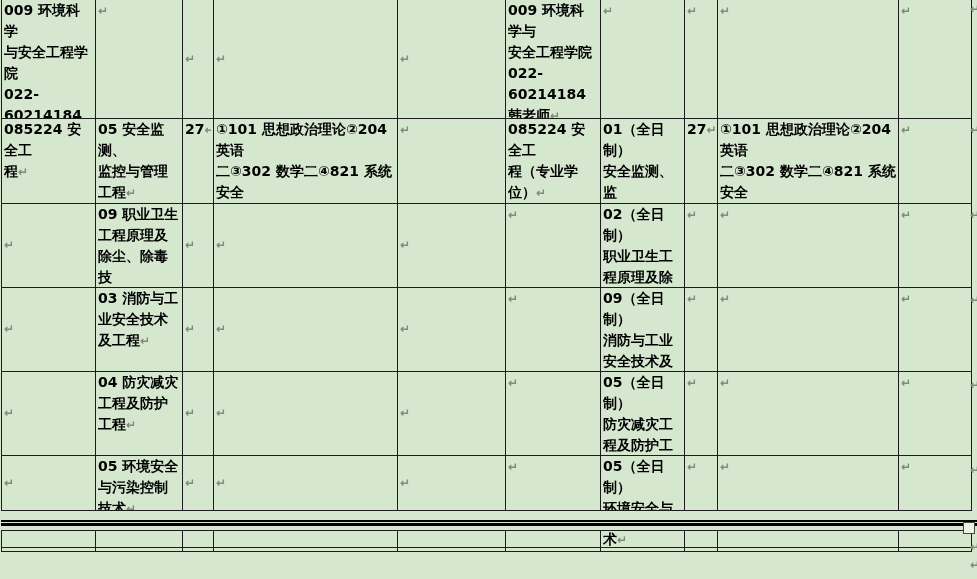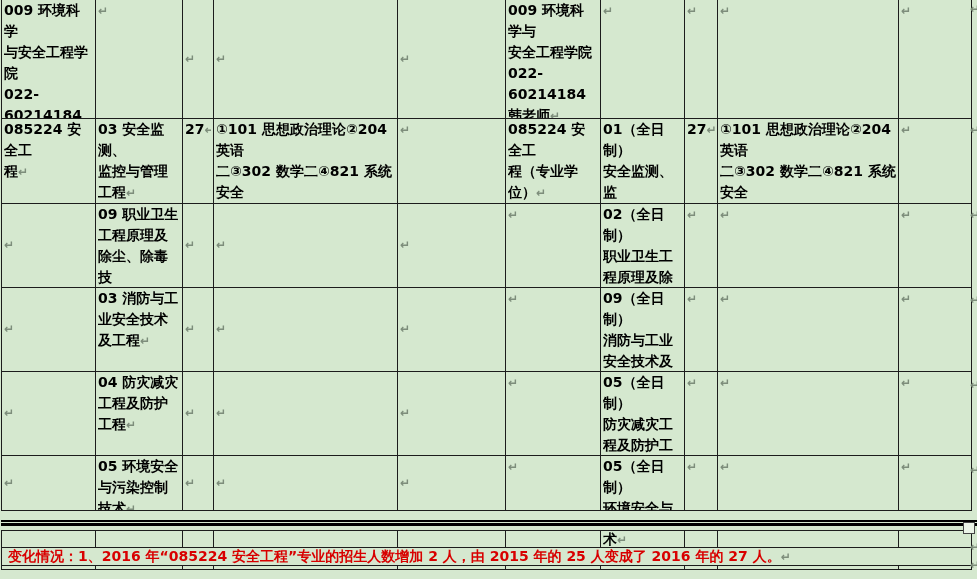--- a/index.html
+++ b/index.html
@@ -92,21 +92,21 @@
       <td>
             <div class="cb h118"><span class="pilcrow">↵</span></div>
           </td>
     </tr>
     <tr>
       <td>
             <div class="cb h84"><span class="text">085224 安全工
 程</span><span class="pilcrow">↵</span></div>
           </td>
       <td>
-            <div class="cb h84"><span class="text">03 安全监测、
+            <div class="cb h84"><span class="text">05 安全监测、
 监控与管理
 工程</span><span class="pilcrow">↵</span></div>
           </td>
       <td>
             <div class="cb h84"><span class="text">27</span><span class="pilcrow">↵</span></div>
           </td>
       <td>
             <div class="cb h84"><span class="text">①101 思想政治理论②204 英语
 二③302 数学二④821 系统安全
 工程</span></div>
@@ -363,25 +363,20 @@
             <div class="cb h16"></div>
           </td>
       <td>
             <div class="cb h16"></div>
           </td>
       <td>
             <div class="cb h16"></div>
           </td>
     </tr>
     <tr>
-      <td colspan="10" class="note-cell">
-            <div class="cb h17"><span class="text">变化情况：1、2016 年“085224 安全工程”专业的招生人数增加 2 人，由 2015 年的 25 人变成了 2016 年的 27 人。</span><span class="pilcrow">↵</span></div>
-          </td>
-    </tr>
-    <tr>
       <td>
             <div class="cb h3"></div>
           </td>
       <td>
             <div class="cb h3"></div>
           </td>
       <td>
             <div class="cb h3"></div>
           </td>
       <td>

